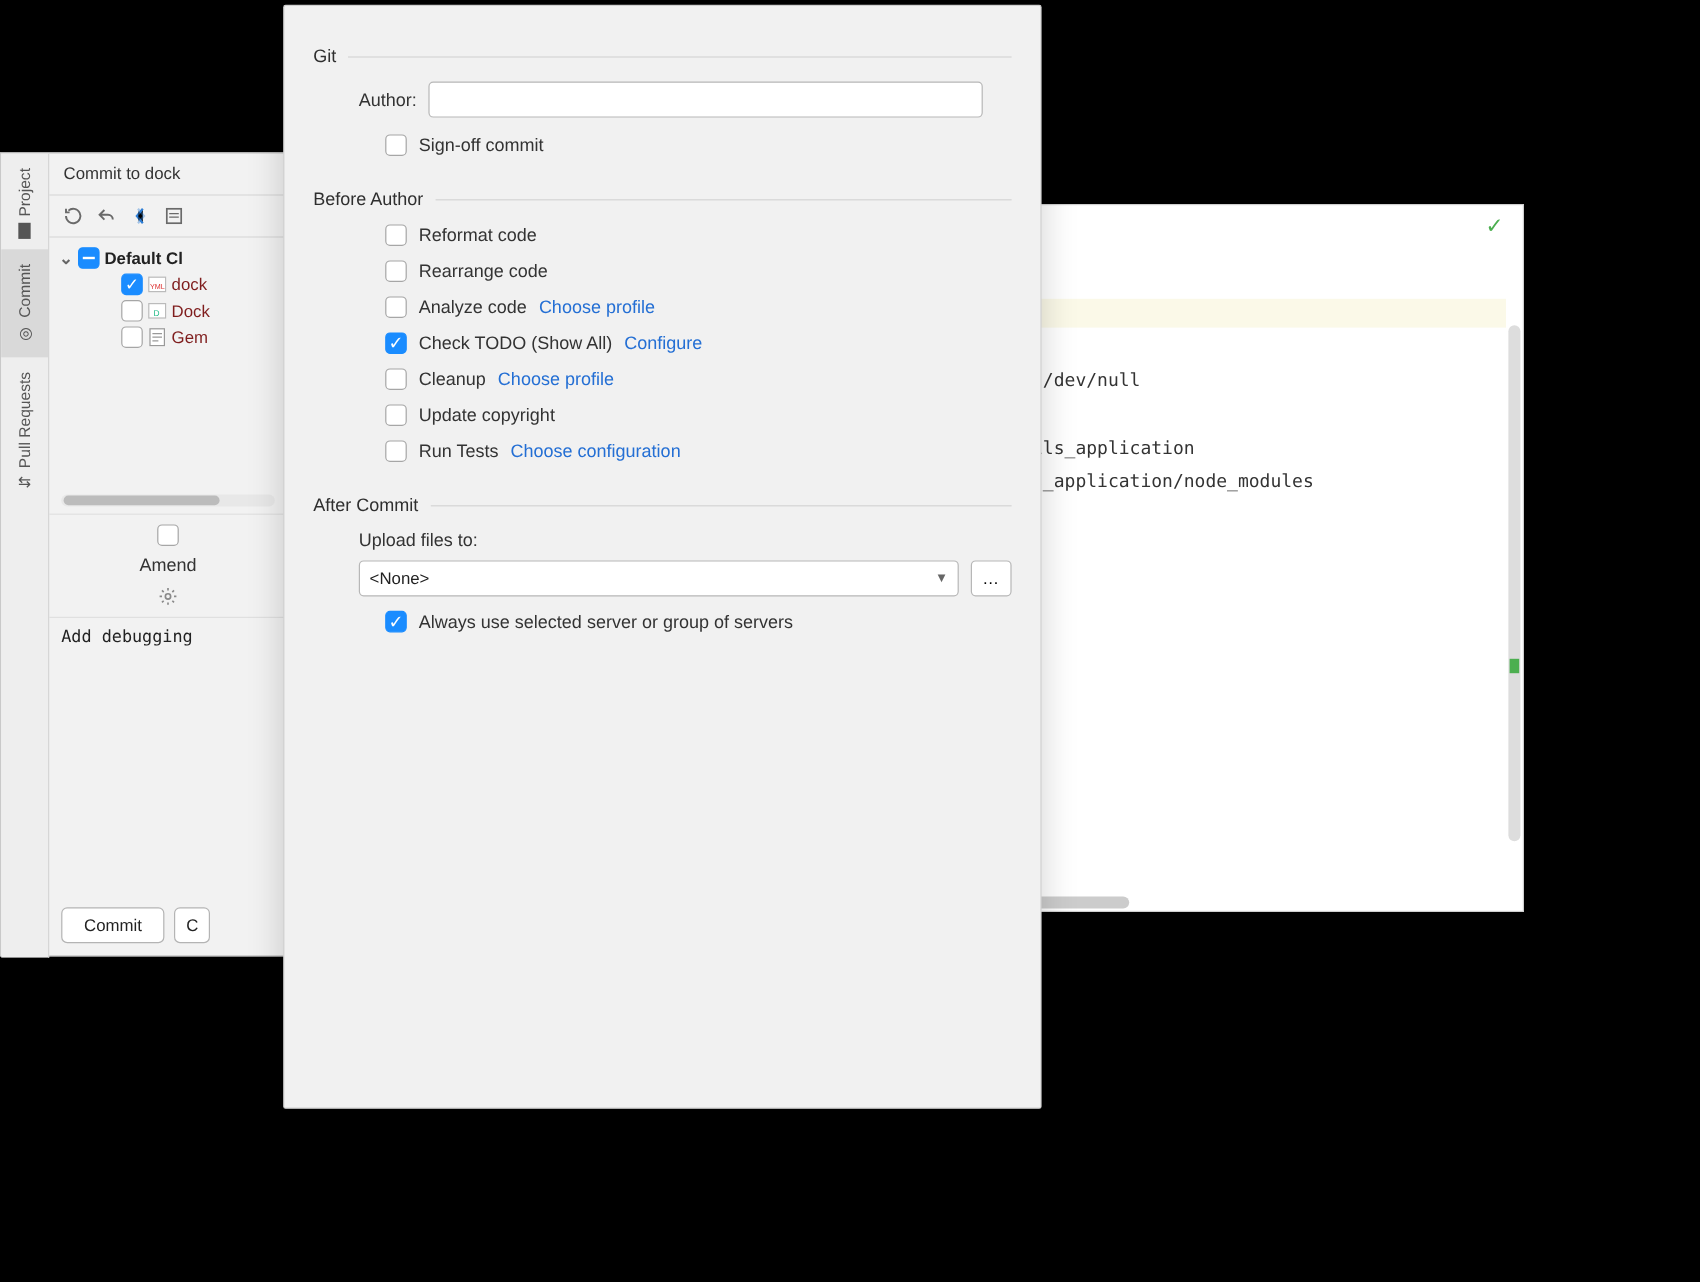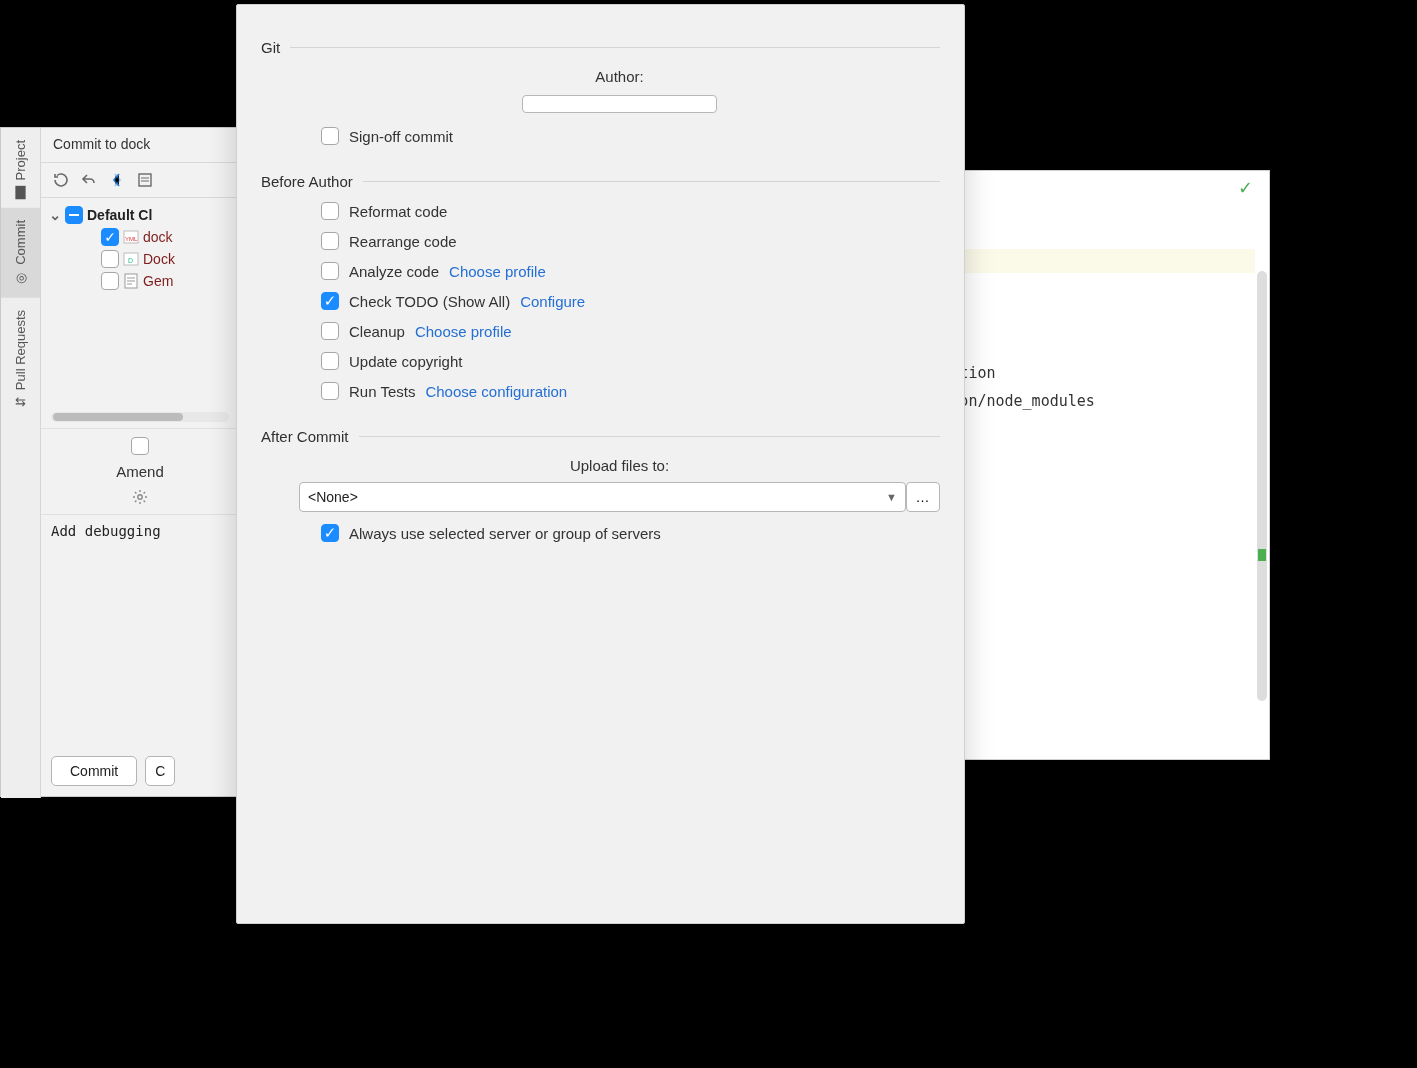--- a/index.html
+++ b/index.html
@@ -37,30 +37,30 @@
 .editor { position: absolute; left: 850px; top: 170px; width: 420px; height: 590px; background: #fff; border: 1px solid #cfcfcf; }
 .editor .gutter-check { position: absolute; right: 16px; top: 6px; color: #4caf50; font-size: 18px; }
 .editor .highlight-line { position: absolute; left: 0; top: 78px; right: 14px; height: 24px; background: #fbf9e8; }
 .editor .code { font-family: Menlo, monospace; font-size: 15px; line-height: 28px; padding: 48px 8px 0 0; color: #333; white-space: pre; overflow: hidden; }
 .editor .code .gr { color: #2d8a2d; }
 .editor .vscroll { position: absolute; right: 2px; top: 100px; width: 10px; height: 430px; background: #ddd; border-radius: 5px; }
 .editor .green-mark { position: absolute; right: 3px; top: 378px; width: 8px; height: 12px; background: #4caf50; }
 .editor .hscroll { position: absolute; left: 0; bottom: 2px; width: 90px; height: 10px; background: #ccc; border-radius: 5px; }
 
 
-.popup { position: absolute; left: 236px; top: 4px; width: 729px; height: 920px; background: #f1f1f1; border: 1px solid #d0d0d0; border-radius: 2px; box-shadow: 0 6px 30px rgba(0,0,0,0.18); padding: 28px 24px; }
+.popup { position: absolute; left: 236px; top: 4px; width: 632px; height: 920px; background: #f1f1f1; border: 1px solid #d0d0d0; border-radius: 2px; box-shadow: 0 6px 30px rgba(0,0,0,0.18); padding: 28px 24px; }
 .section-title { display: flex; align-items: center; gap: 10px; font-size: 15px; color: #2f2f2f; margin-top: 6px; margin-bottom: 12px; }
 .section-title .rule { flex: 1; height: 1px; background: #d4d4d4; }
-.form-row { display: flex; align-items: center; gap: 10px; margin: 10px 0 14px 38px; flex-direction: column; }
+.form-row { display: flex; align-items: center; gap: 10px; margin: 10px 0 14px 38px; }
 .label { font-size: 15px; color: #333; }
 .input-text { flex: 1; max-width: 462px; height: 30px; border: 1px solid #b7b7b7; border-radius: 4px; background: #fff; padding: 0 6px; font-size: 14px; }
 .opt-list { margin-left: 38px; }
 .opt-row { display: flex; align-items: center; gap: 10px; margin: 8px 0 12px; font-size: 15px; color: #333; padding-left: 22px; }
 .link { color: #246fd4; cursor: pointer; }
-.select-row { display: flex; align-items: flex-end; margin: 8px 0 12px 38px; }
+.select-row { display: flex; align-items: flex-end; gap: 10px; margin: 8px 0 12px 38px; }
 .select-box { flex: 1; height: 30px; border: 1px solid #b7b7b7; border-radius: 4px; background: #fff; display: flex; align-items: center; justify-content: space-between; padding: 0 8px; font-size: 14px; color: #222; }
 .select-box .tri { color: #666; font-size: 11px; }
 .more-btn { width: 34px; height: 30px; border: 1px solid #b7b7b7; border-radius: 4px; background: #fff; display: flex; align-items: center; justify-content: center; font-size: 14px; letter-spacing: 1px; }
 
 svg { display: block; }
 .gear-icon { color: #7d7d7d; }
 </style>
 </head>
 <body>
 

